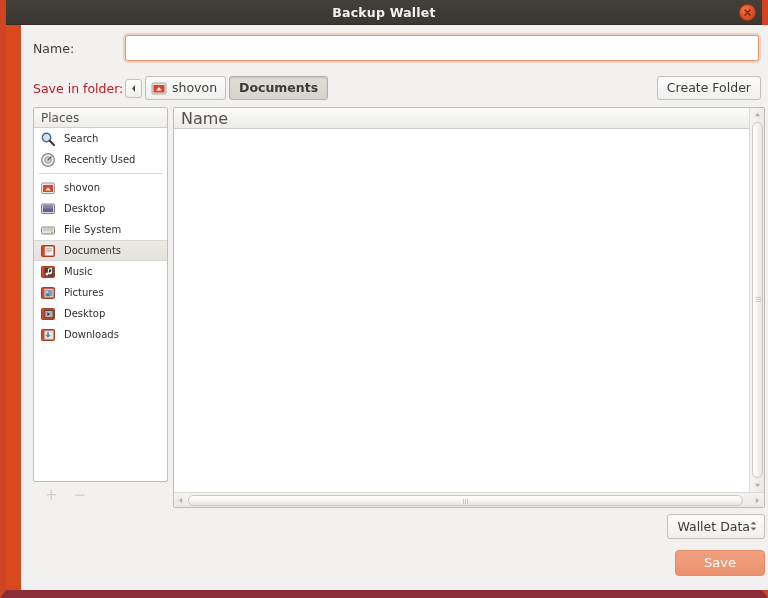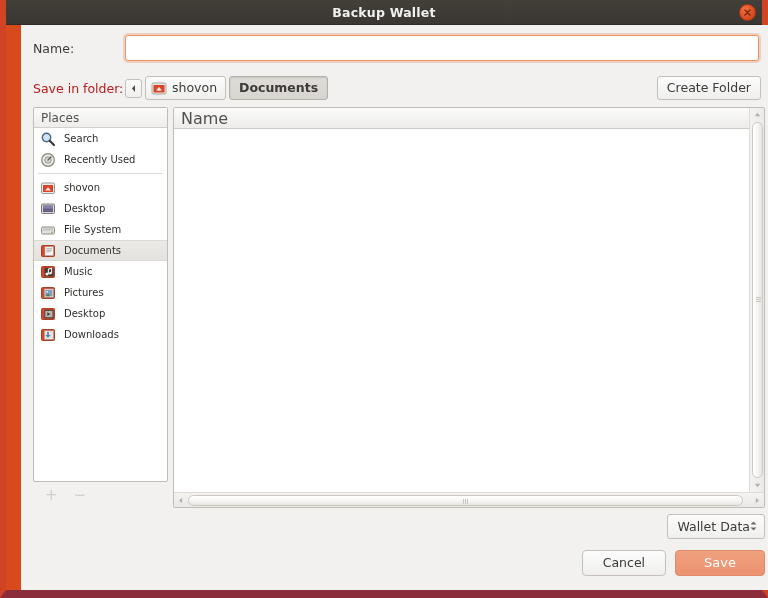--- a/index.html
+++ b/index.html
@@ -537,22 +537,19 @@
               <path d="M3.5 0.4 L6.4 3.6 L0.6 3.6 Z" fill="#6b6965"></path>
             </svg>
           <svg width="7" height="4" viewBox="0 0 7 4">
               <path d="M3.5 3.6 L0.6 0.4 L6.4 0.4 Z" fill="#6b6965"></path>
             </svg>
         </span>
       </div>
     </div>
 
     <div id="action-row">
-      <button class="btn" id="cancel-btn">
-        <span>Cancel</span>
-      </button>
       <button id="save-btn">
         <span>Save</span>
       </button>
     </div>
 
   </div>
 </div>
 
 </body></html>

